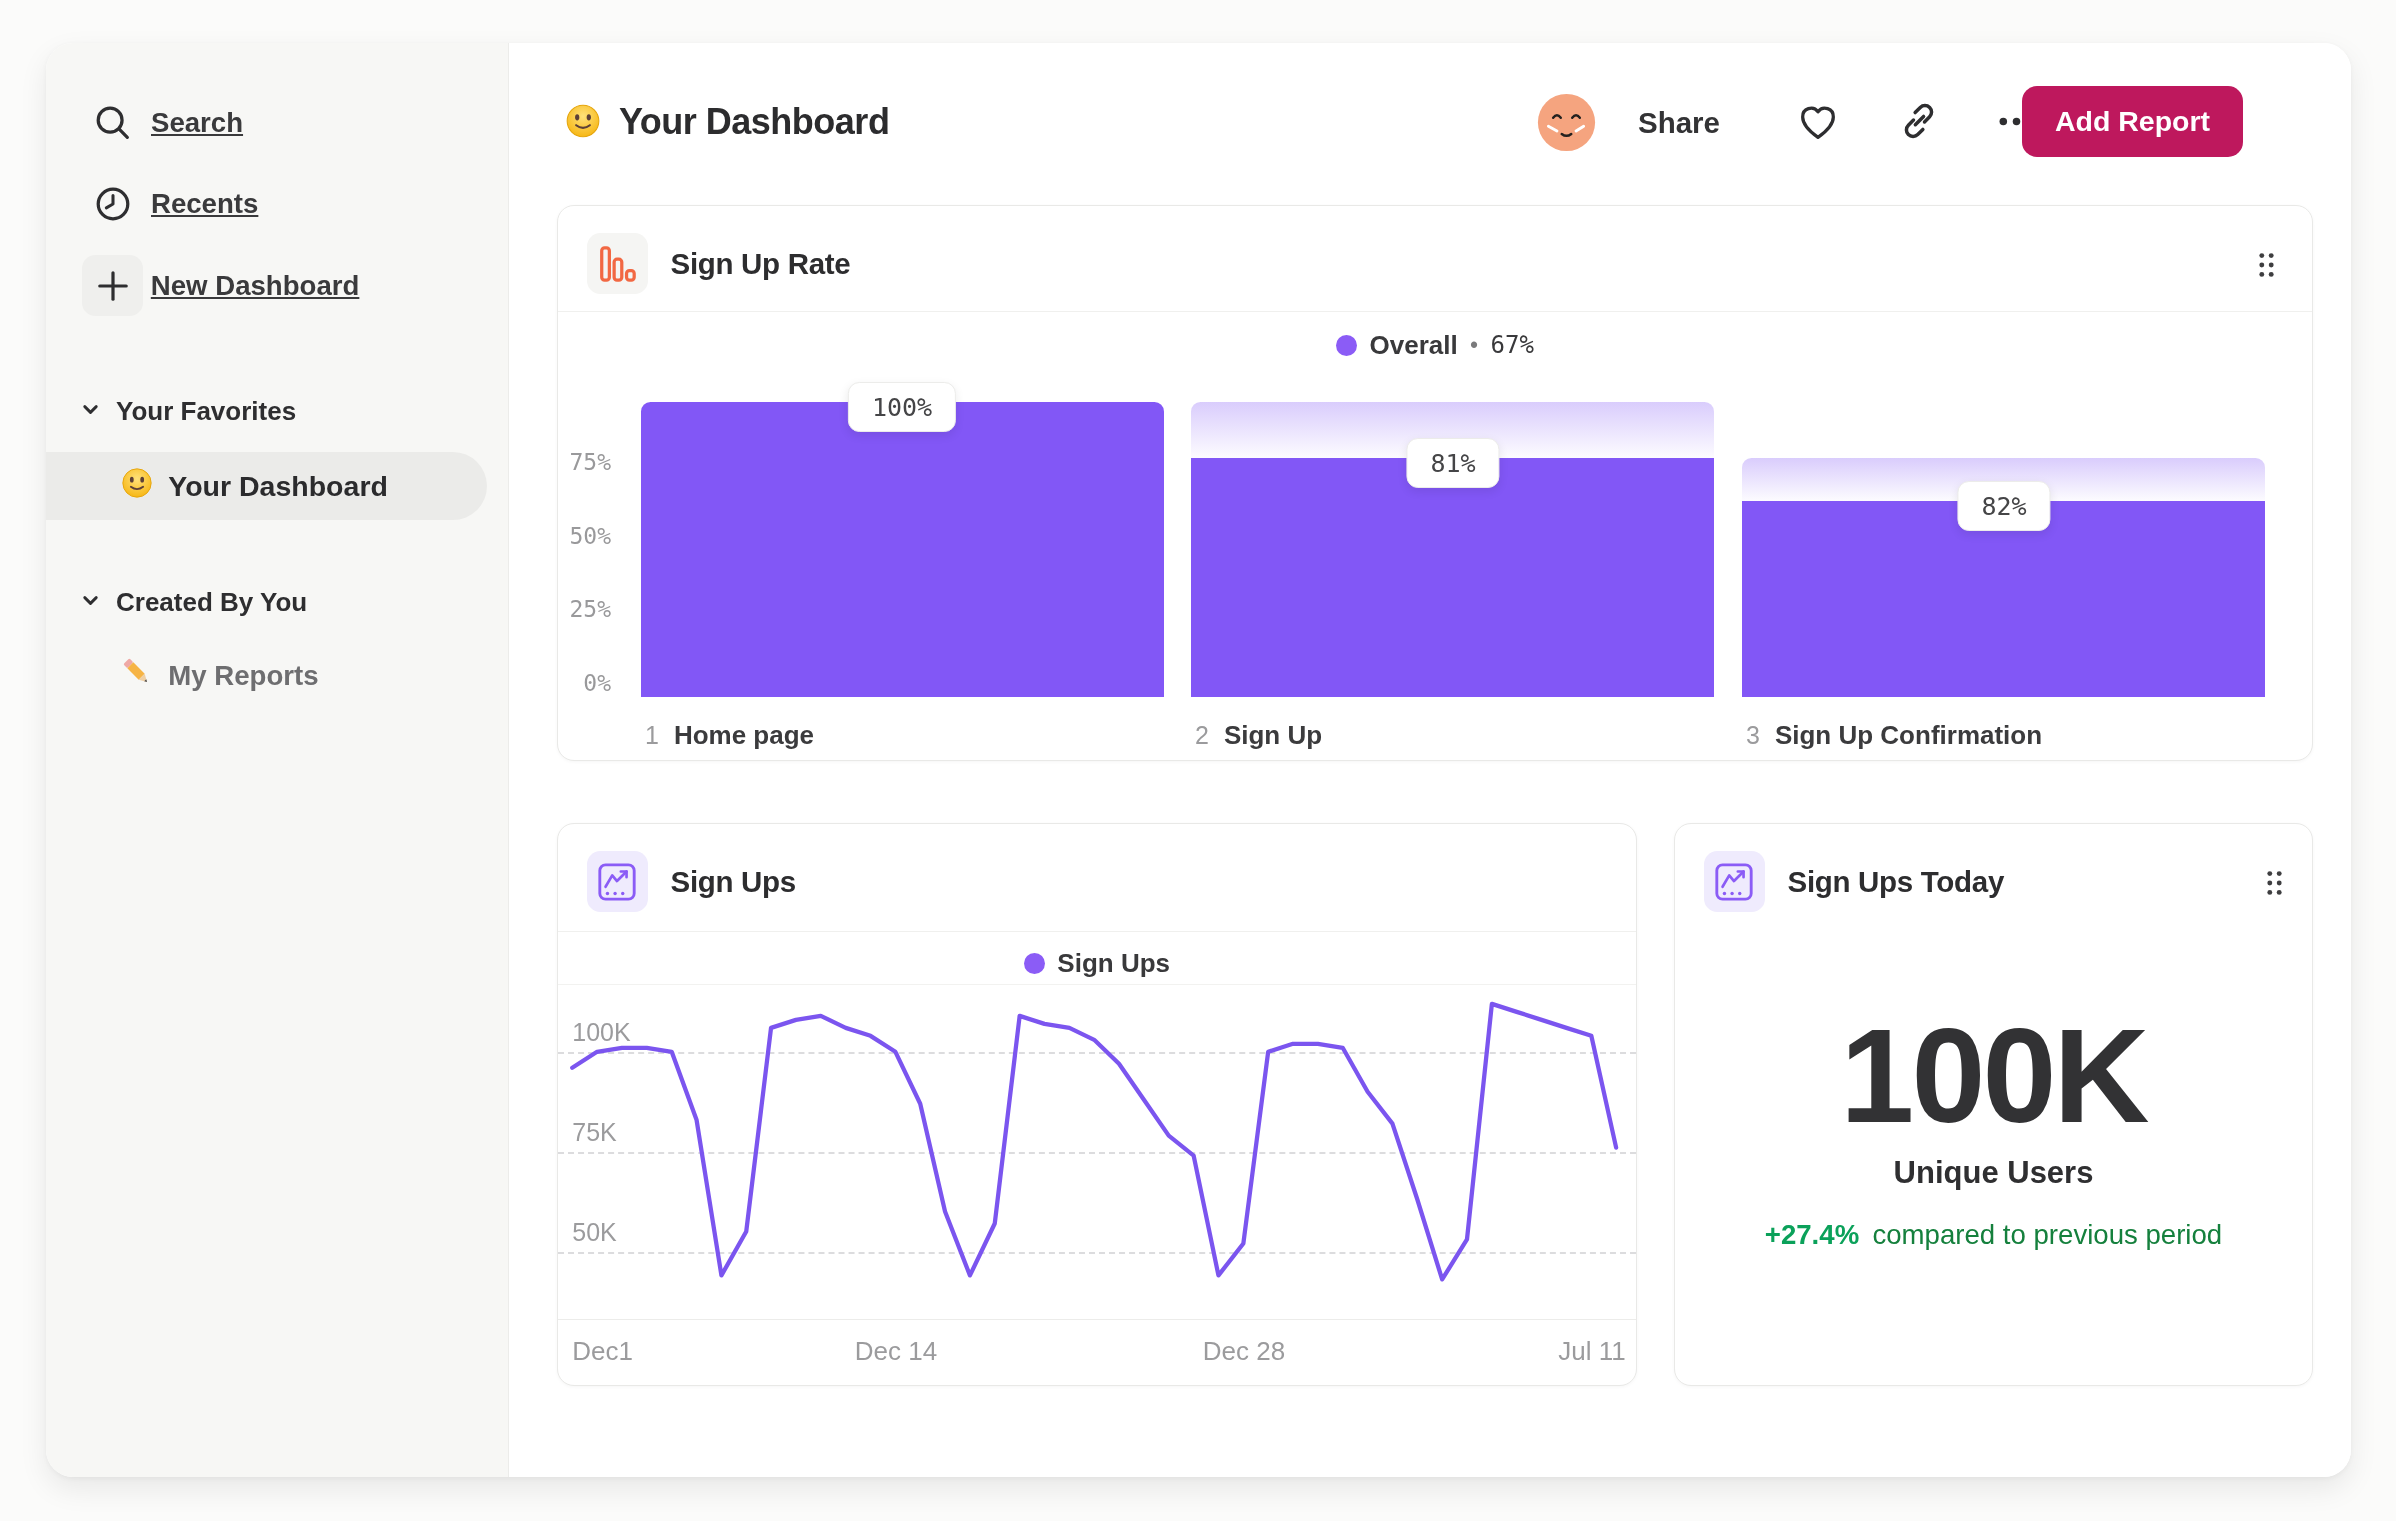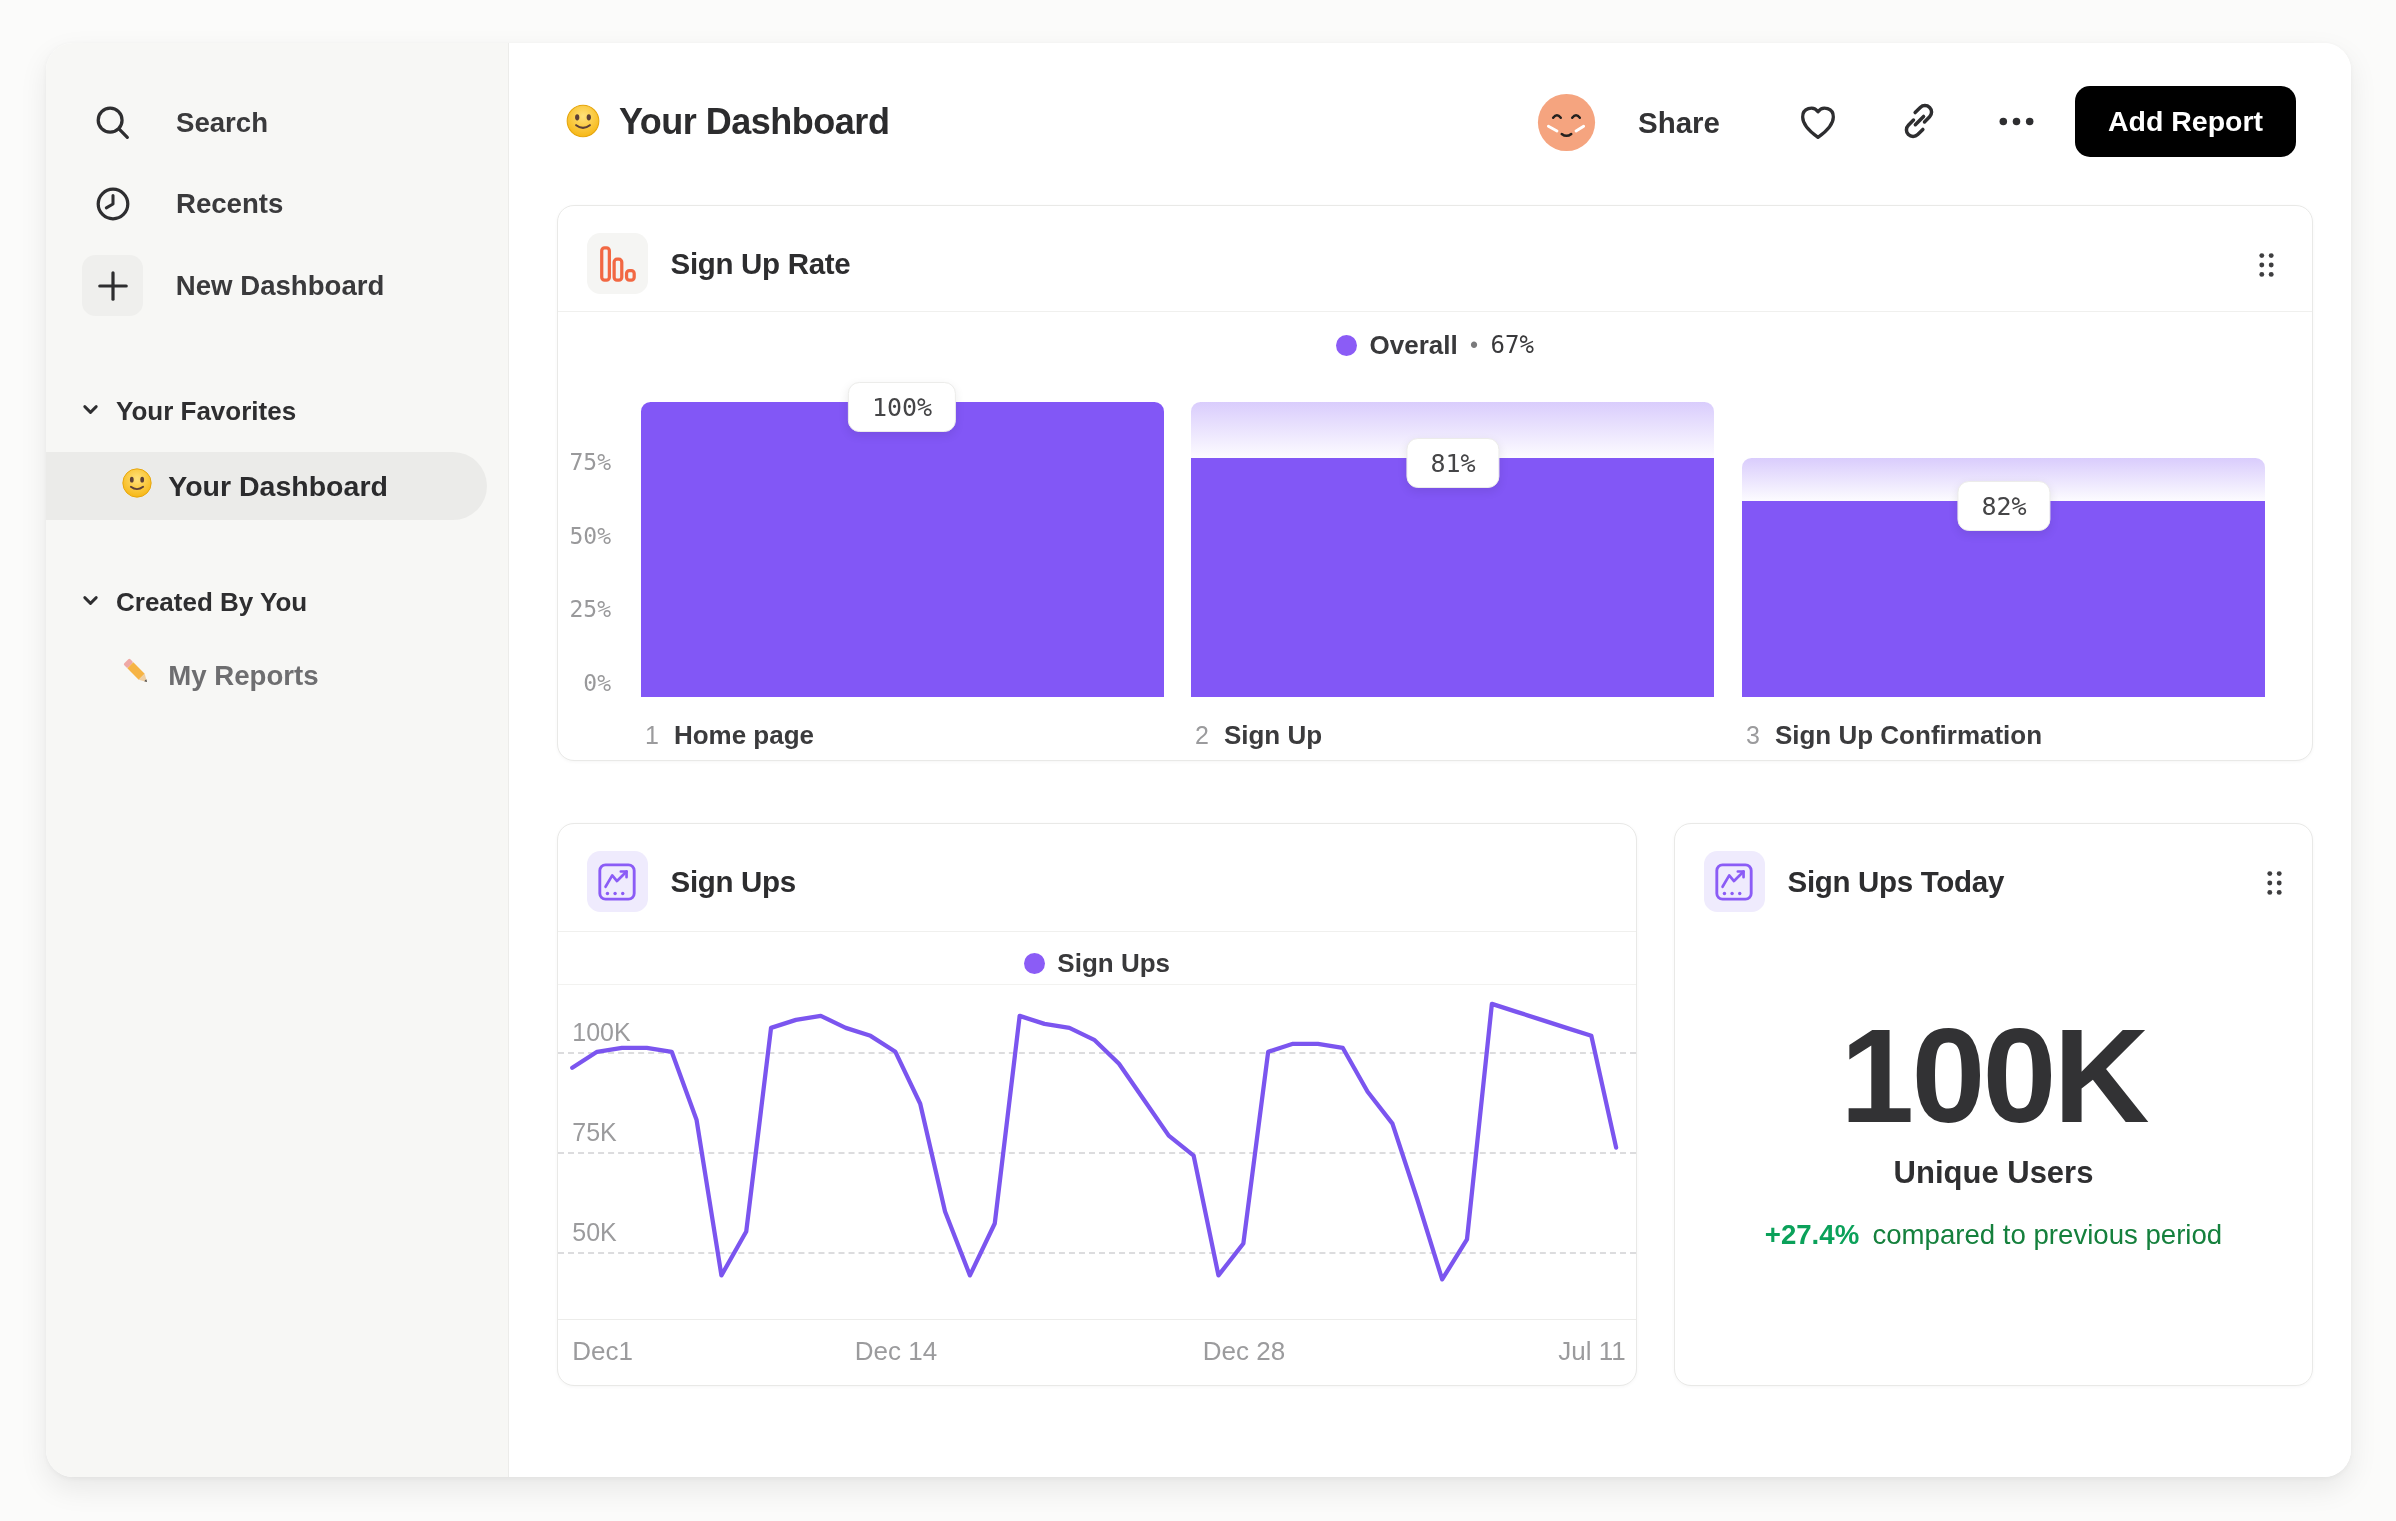--- a/index.html
+++ b/index.html
@@ -9,42 +9,42 @@
 
   
   #app-window { position:absolute; left:46px; top:43px; width:2305px; height:1434px;
     background:#fff; border-radius:27px; box-shadow:0 11.4px 28.5px rgba(0,0,0,.08), 0 1.9px 5.7px rgba(0,0,0,.04);
     overflow:hidden; }
 
   
   #sidebar { position:absolute; left:0; top:0; width:463px; height:100%;
     background:#F7F7F5; border-right:1.4px solid #ECECEA; }
   .sb-row { position:absolute; left:44px; right:15px; height:61px; display:flex;
-    align-items:center; gap:40px; color:#3A3A3C; font-size:27.6px; font-weight:600; cursor:pointer; }
+    align-items:center; gap:15px; color:#3A3A3C; font-size:27.6px; font-weight:600; cursor:pointer;text-decoration:underline; }
   .sb-ic { width:46px; height:46px; display:flex; align-items:center; justify-content:center; flex:0 0 46px; }
   .plus-box { width:61px; height:61px; background:#EFEFED; border-radius:13.3px; display:flex;
     align-items:center; justify-content:center; flex:0 0 61px; margin-left:-7.6px; margin-right:-7.6px; }
   .sb-section { position:absolute; left:34px; right:15px; height:46px; display:flex;
     align-items:center; gap:15px; color:#2E2E30; font-size:26px; font-weight:700; cursor:pointer; }
   #sb-pill { position:absolute; left:0; top:409px; width:441px; height:68px; background:#EBEBE9;
     border-radius:0 34px 34px 0; display:flex; align-items:center; gap:14.3px; padding-left:74px;
     color:#2B2B2D; font-size:28.5px; font-weight:700; cursor:pointer; }
   #sb-reports { position:absolute; left:74px; top:602px; height:61px; display:flex; align-items:center;
     gap:14.3px; color:#6E6E70; font-size:27.6px; font-weight:600; cursor:pointer; }
 
   
   #main { position:absolute; left:463px; top:0; right:0; bottom:0; background:#fff; }
   #page-head { position:absolute; left:55px; top:43px; height:72px; display:flex; align-items:center; gap:17px; }
   #page-title { font-size:36px; font-weight:700; color:#2C2C2E; letter-spacing:-0.5px; }
   .hbtn { position:absolute; top:49px; width:61px; height:61px; border-radius:11.4px; display:flex;
     align-items:center; justify-content:center; cursor:pointer; background:transparent; border:none; }
   #share-btn { position:absolute; left:1129px; top:49px; height:61px; display:flex; align-items:center;
     font-size:29.5px; font-weight:600; color:#333335; cursor:pointer; background:none; border:none; }
-  #add-report-btn { position:absolute; left:1566px; top:43px; width:221px; height:71px;
-    background:#000000; color:#fff; font-size:28.5px; font-weight:700; border:none; border-radius:15px;
+  #add-report-btn { position:absolute; left:1513px; top:43px; width:221px; height:71px;
+    background:#be185d; color:#fff; font-size:28.5px; font-weight:700; border:none; border-radius:15px;
     cursor:pointer; font-family:"Liberation Sans",sans-serif; }
 
   
   .card { position:absolute; background:#fff; border:1.4px solid #E9E9E7; border-radius:17px;
     box-shadow:0 1px 3.8px rgba(0,0,0,.04); }
   #funnel-card { left:48px; top:162px; width:1756px; height:556px; }
   #line-card   { left:48px; top:780px; width:1080px; height:563px; }
   #metric-card { left:1165px; top:780px; width:639px; height:563px; }
   .card-head { position:absolute; left:28.5px; top:27px; height:61px; display:flex; align-items:center; gap:23px; }
   .card-icon { width:61px; height:61px; border-radius:13.3px; display:flex; align-items:center; justify-content:center; }

